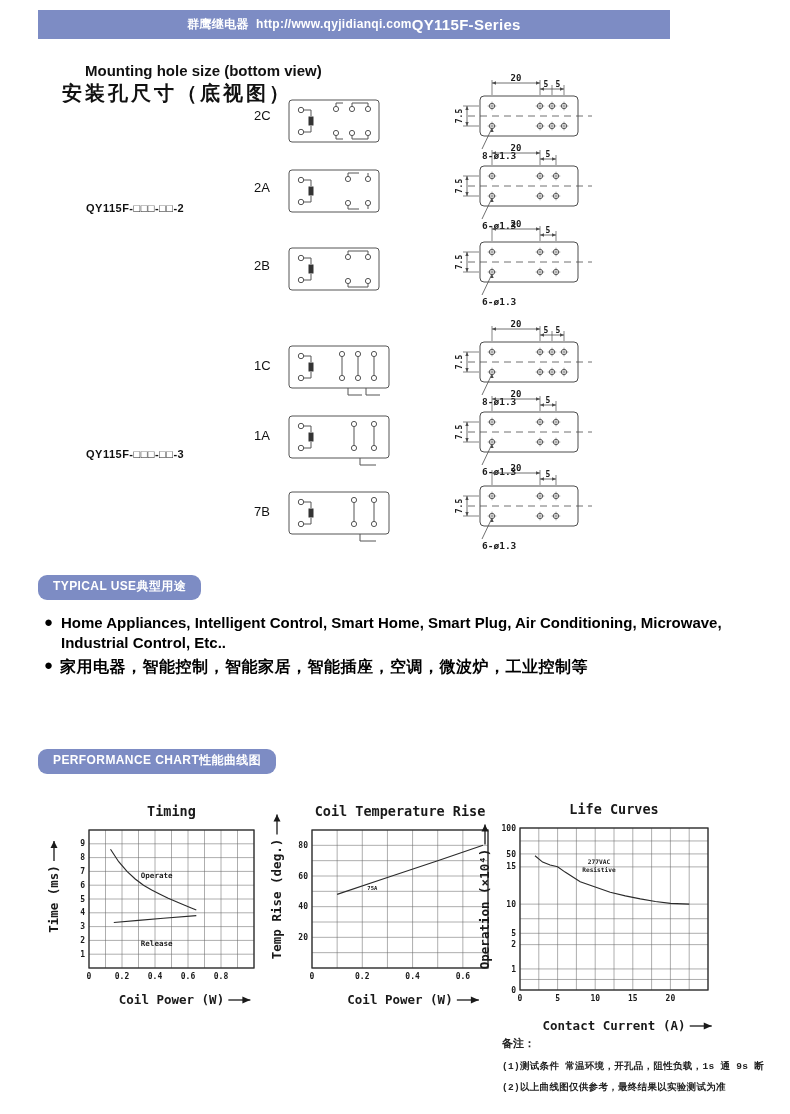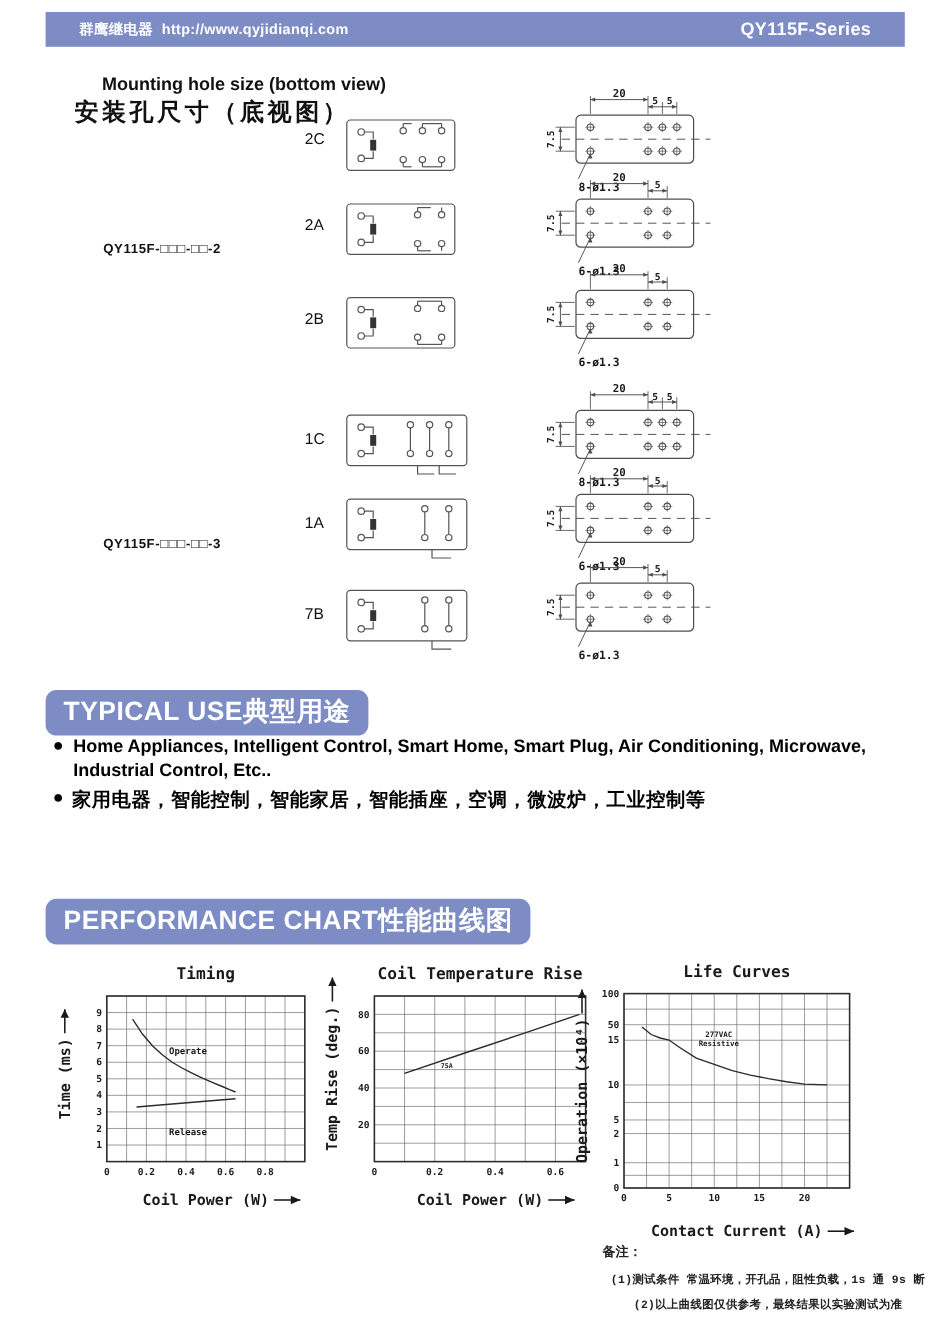--- a/index.html
+++ b/index.html
@@ -1,39 +1,39 @@
 <!DOCTYPE html>
 <html><head>
 <meta charset="utf-8">
 <style>
   html,body{margin:0;padding:0;background:#fff;}
   .page{position:relative;width:790px;height:1114px;background:#ffffff;
         font-family:"Liberation Sans",sans-serif;color:#111;overflow:hidden;}
-  .topbar{position:absolute;left:38px;top:10px;width:716px;height:29px;background:#7d8cc4;
-          color:#fff;display:flex;align-items:center;justify-content:space-between;
-          padding:0 28px;box-sizing:border-box;font-weight:bold;}
+  .topbar{position:absolute;left:38px;top:10px;width:632px;height:29px;background:#7d8cc4;
+          color:#fff;display:flex;align-items:center;justify-content:center;
+          padding:0 11px;box-sizing:border-box;font-weight:bold;}
   .topbar .brand{font-size:12px;letter-spacing:.3px;}
   .topbar .series{font-size:15px;letter-spacing:.3px;}
   .m-title-en{position:absolute;left:44px;top:62px;font-size:15px;font-weight:bold;margin-left:41px;}
   .m-title-cn{position:absolute;left:62px;top:80px;font-size:20px;font-weight:bold;letter-spacing:3px;}
   .model{position:absolute;font-size:11px;font-weight:bold;letter-spacing:.5px;margin-top:24px;}
   .model-2{left:86px;top:178px;}
   .model-3{left:86px;top:424px;}
   .plabel{position:absolute;font-size:13px;font-weight:normal;}
-  .badge{position:absolute;background:#7d8cc4;color:#fff;font-weight:bold;font-size:22px;
+  .badge{position:absolute;background:#7d8cc4;color:#fff;font-weight:bold;font-size:12px;
          padding:3px 15px 5px;border-radius:9px;letter-spacing:.4px;}
   .badge-typical{left:38px;top:575px;}
   .badge-perf{left:38px;top:749px;}
   .bullet{position:absolute;font-weight:bold;color:#000;}
   .bullet .dot{position:absolute;left:0;top:-1px;font-size:15px;}
   .bullet-en{left:44px;top:613px;width:706px;font-size:15px;line-height:1.32;padding-left:17px;}
   .bullet-cn{left:44px;top:657px;width:720px;font-size:16px;padding-left:16px;letter-spacing:.5px;}
   .notes{position:absolute;left:502px;top:1036px;width:276px;font-weight:bold;color:#222;font-family:Liberation Mono, monospace;}
   .notes .ntitle{font-size:11px;margin-bottom:9px;}
-  .notes .nitem{font-size:9.5px;margin-bottom:8px;letter-spacing:.3px;text-align:center;}
+  .notes .nitem{font-size:9.5px;margin-bottom:8px;letter-spacing:.3px;}
   svg{position:absolute;overflow:visible;}
   svg text{font-family:"DejaVu Sans Mono",monospace;fill:#1a1a1a;}
   .chart-box{position:absolute;}
 </style>
 </head>
 <body>
 
 <div class="page">
 
   <header class="topbar">

